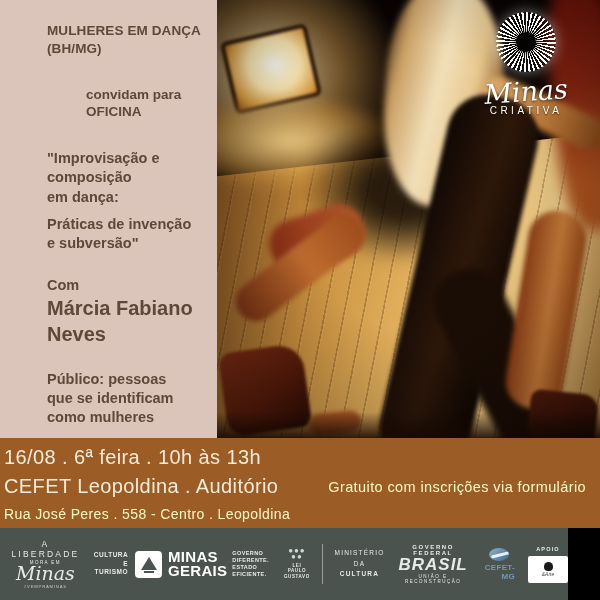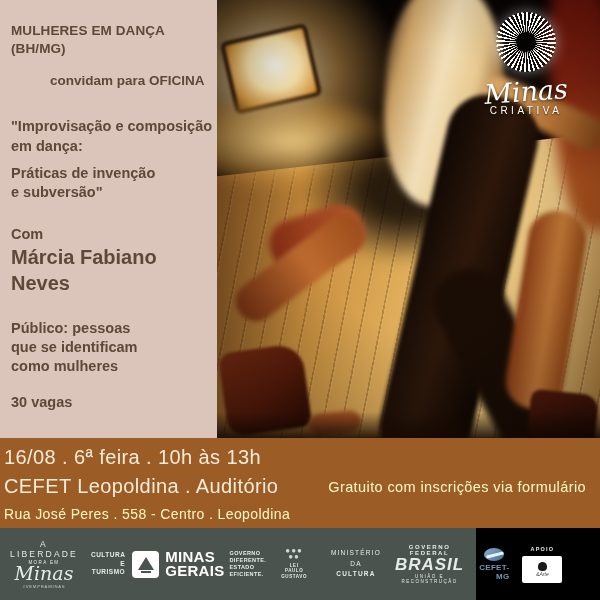--- a/index.html
+++ b/index.html
@@ -2,24 +2,24 @@
 <html><head>
 <meta charset="utf-8">
 <style>
   * { box-sizing: border-box; margin: 0; padding: 0; }
   html,body { width:600px; height:600px; }
   body { font-family: "Liberation Sans", sans-serif; }
   .poster { position:relative; width:600px; height:600px; overflow:hidden; background:#000; }
 
   
   .panel { position:absolute; left:0; top:0; width:217px; height:438px;
-           background:#dbc5ba; color:#5d4839; z-index:3; }
+           background:#dbc5ba; color:#5d4839; z-index:3;padding-left:36px; }
   .panel p { font-weight:600; padding-left:11px; line-height:1.32; }
   .t1 { font-size:13.5px; padding-top:22px; letter-spacing:0.1px; }
-  .t2 { font-size:13.5px; margin-top:14px; padding-left:50px !important; }
+  .t2 { font-size:13.5px; margin-top:28px; padding-left:50px !important; }
   .q1 { font-size:14.5px; margin-top:28px; }
   .q2 { font-size:14.5px; }
   .q3 { font-size:14.5px; margin-top:8px; }
   .q4 { font-size:14.5px; }
   .c1 { font-size:14.5px; margin-top:23px; }
   .c2,.c3 { font-size:20px; }
   .a1 { font-size:14.5px; margin-top:22px; }
   .a2,.a3 { font-size:14.5px; }
   .v1 { font-size:14.5px; margin-top:17px; }
 
@@ -87,21 +87,21 @@
   
   .event-bar { position:absolute; left:0; top:438px; width:600px; height:90px;
       background:#9c5c26; color:#f6ecd9; z-index:5; }
   .event-bar p { padding-left:4px; letter-spacing:.4px; }
   .e1 { font-size:20px; padding-top:8px; }
   .e2 { font-size:20px; margin-top:6px; }
   .e3 { font-size:14px; margin-top:8px; color:#fef9c3; }
   .e-right { position:absolute; right:14px; top:41px; font-size:14.5px; color:#fef9c3; padding-left:0 !important; }
 
   
-  .footer { position:absolute; left:0; top:528px; width:476px; height:72px;
+  .footer { position:absolute; left:0; top:528px; width:568px; height:72px;
       background:#4a534e; color:#e7ebe8; display:flex; align-items:center; z-index:5; }
   .f-lib { margin-left:10px; width:96px; text-align:center; }
   .f-lib .l1 { font-size:8.5px; letter-spacing:2.2px; }
   .f-lib .l2 { font-size:4.5px; letter-spacing:1.4px; margin-top:1px; }
   .f-lib .lscript { font-family:"DejaVu Serif", serif; font-style:italic; font-size:19px; line-height:1; margin-top:-1px; }
   .f-lib .ltag { font-size:4.2px; letter-spacing:.8px; opacity:.75; margin-top:1px; }
   .f-cult { margin-left:13px; text-align:right; font-size:6.5px; font-weight:bold; letter-spacing:.5px; line-height:1.35; }
   .f-mg { display:flex; align-items:center; margin-left:7px; }
   .mg-icon { position:relative; width:27px; height:27px; background:#fff; border-radius:4px; }
   .mg-icon::before { content:""; position:absolute; left:50%; top:6px; transform:translateX(-50%);

